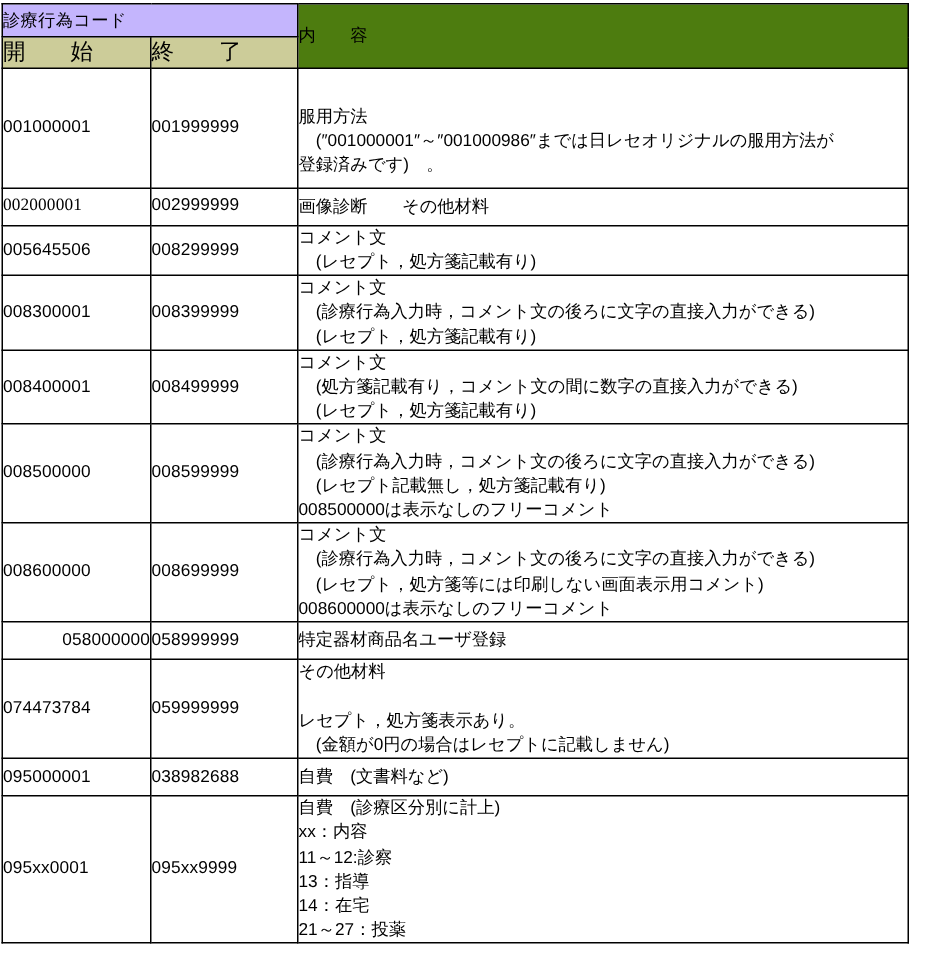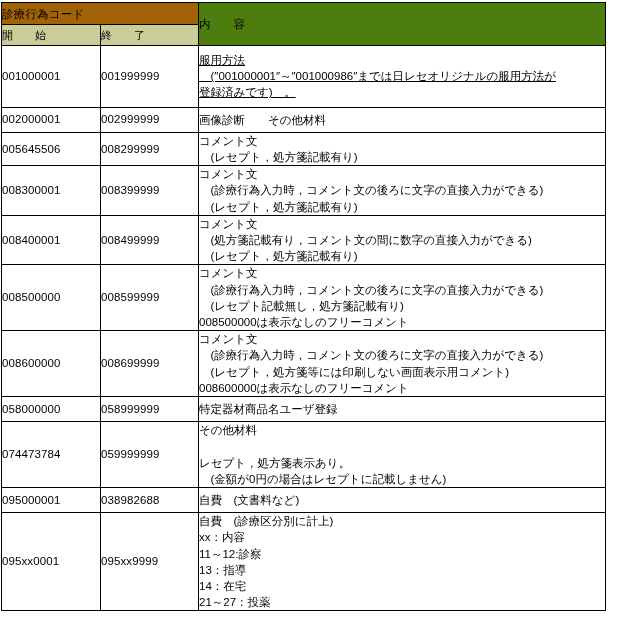--- a/index.html
+++ b/index.html
@@ -39,32 +39,32 @@
   table.code-table td {
     border: 1px solid #000000;
     vertical-align: middle;
     font-weight: normal;
     text-align: left;
     padding: 0;
   }
 
   
   th.hdr-group {
-    background: #a16207;
+    background: #c4b5fd;
     height: 21px;
     padding: 1px 0 0 6px;
     font-size: 11.5px;
     line-height: 14px;
     letter-spacing: 0.2px;
   }
   th.hdr-sub {
     background: #cccc99;
     height: 20px;
     padding: 0 0 1px 6px;
-    font-size: 11px;
+    font-size: 15px;
     line-height: 14px;
   }
   th.hdr-desc {
     background: #4d7c0f;
     padding: 0 0 0 8px;
     font-size: 11.5px;
     line-height: 14px;
     vertical-align: middle;
   }
 
@@ -104,28 +104,28 @@
       </tr>
       <tr>
         <th class="hdr-sub">開　　始</th>
         <th class="hdr-sub">終　　了</th>
       </tr>
     </thead>
     <tbody id="table-body">
         <tr>
           <td class="code-cell">001000001</td>
           <td class="code-cell">001999999</td>
-          <td class="desc-cell" style="padding-top: 6px; padding-bottom: 6px; text-decoration: underline;">
+          <td class="desc-cell" style="padding-top: 24px; padding-bottom: 6px;">
             <span class="desc-line">服用方法</span>
             <span class="desc-line">　(″001000001″～″001000986″までは日レセオリジナルの服用方法が</span>
             <span class="desc-line">登録済みです)　。</span>
           </td>
         </tr>
         <tr>
-          <td class="code-cell" style="height: 24px;">002000001</td>
+          <td class="code-cell" style="height: 24px; font-family: Liberation Serif, serif;">002000001</td>
           <td class="code-cell">002999999</td>
           <td class="desc-cell tight">
             <span class="desc-line">画像診断　　その他材料</span>
           </td>
         </tr>
         <tr>
           <td class="code-cell">005645506</td>
           <td class="code-cell">008299999</td>
           <td class="desc-cell">
             <span class="desc-line">コメント文</span>
@@ -164,21 +164,21 @@
           <td class="code-cell">008600000</td>
           <td class="code-cell">008699999</td>
           <td class="desc-cell">
             <span class="desc-line">コメント文</span>
             <span class="desc-line">　(診療行為入力時，コメント文の後ろに文字の直接入力ができる)</span>
             <span class="desc-line">　(レセプト，処方箋等には印刷しない画面表示用コメント)</span>
             <span class="desc-line">008600000は表示なしのフリーコメント</span>
           </td>
         </tr>
         <tr>
-          <td class="code-cell" style="height: 24px;">058000000</td>
+          <td class="code-cell" style="height: 24px; text-align: right;">058000000</td>
           <td class="code-cell">058999999</td>
           <td class="desc-cell tight">
             <span class="desc-line">特定器材商品名ユーザ登録</span>
           </td>
         </tr>
         <tr>
           <td class="code-cell">074473784</td>
           <td class="code-cell">059999999</td>
           <td class="desc-cell">
             <span class="desc-line">その他材料</span>

